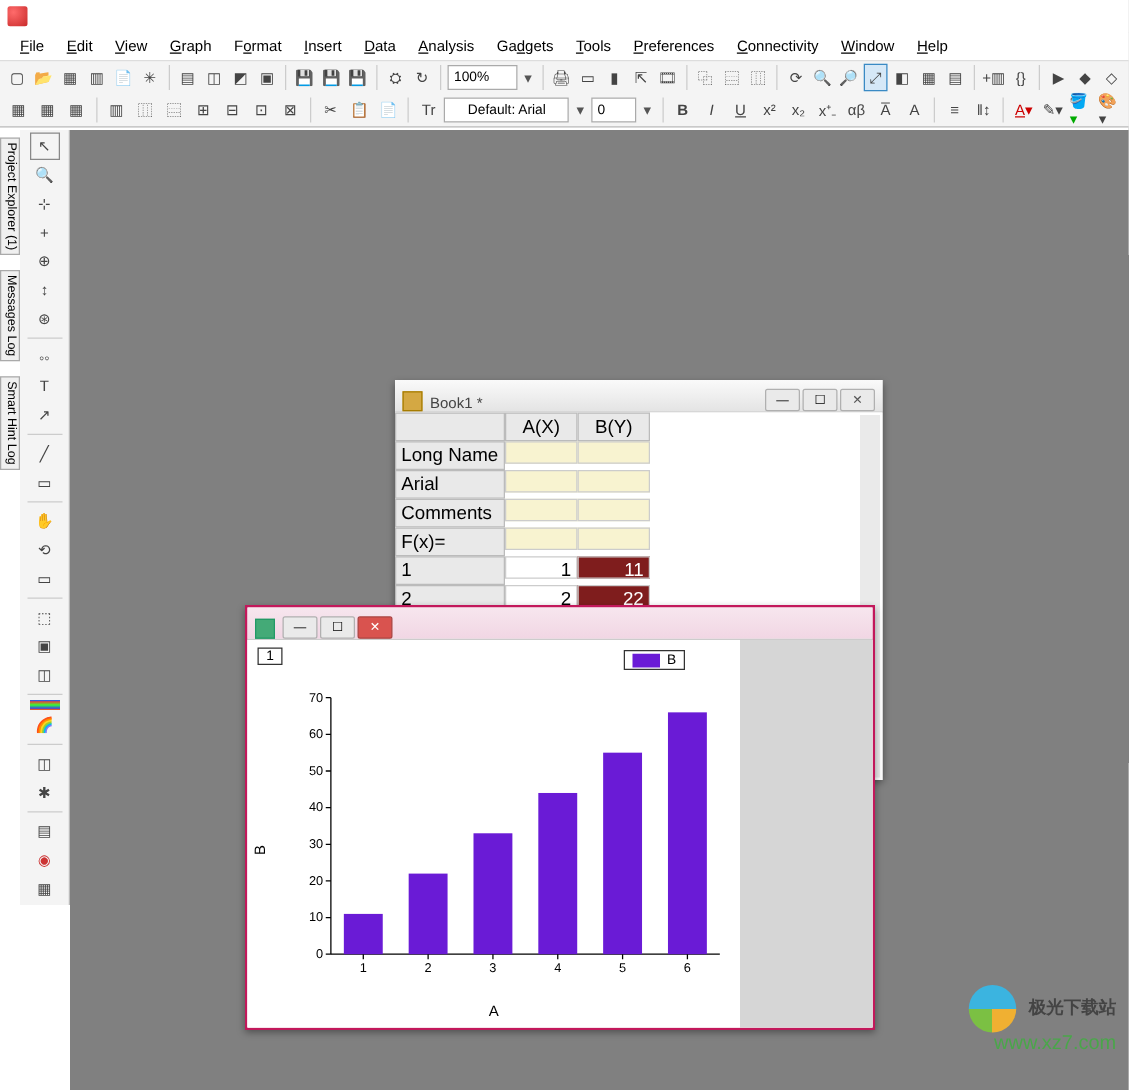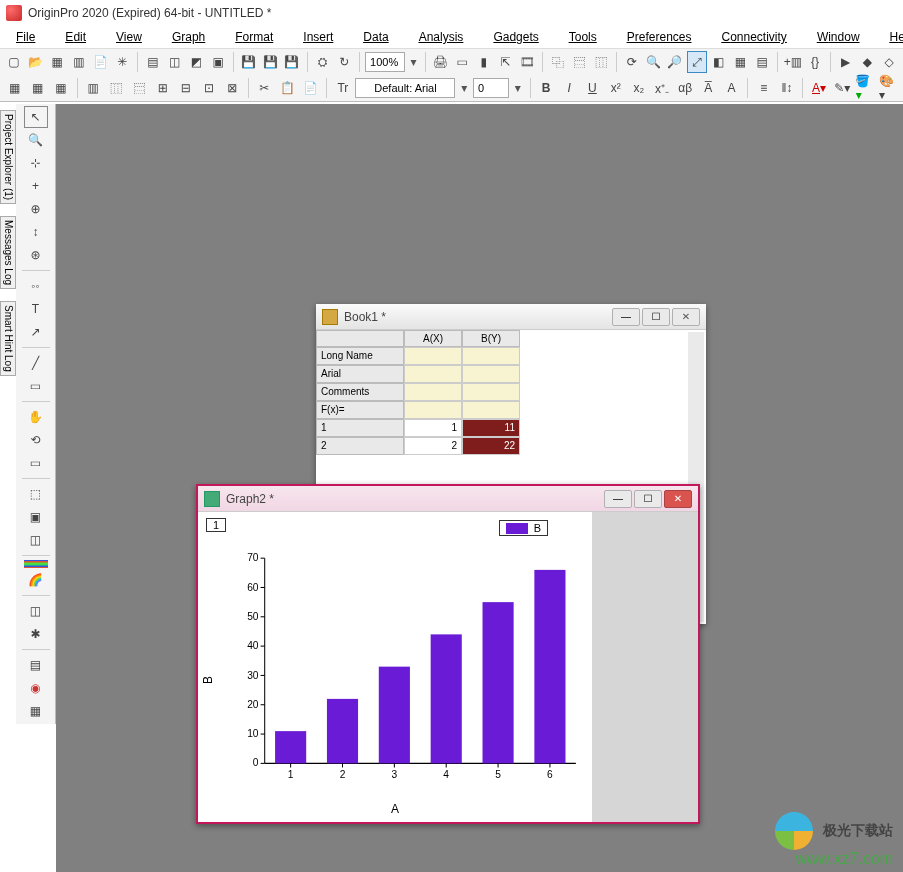--- a/index.html
+++ b/index.html
@@ -23,24 +23,23 @@
   width: 16px; height: 16px;
   background: radial-gradient(circle at 30% 30%, #ff6b6b, #c92a2a);
   border-radius: 2px;
   margin-right: 6px;
 }
 .titlebar .title-text { color: #333; }
 .menubar {
   height: 22px;
   display: flex;
   align-items: center;
-  gap: 14px;
+  gap: 2px;
   padding: 0 8px;
   background: #fff;
-  text-decoration: underline;
 }
 .menubar .mi {
   padding: 2px 8px;
   cursor: default;
 }
 .menubar .mi .ul { text-decoration: underline; }
 .toolbars {
   background: #f4f4f4;
   border-top: 1px solid #ddd;
   border-bottom: 1px solid #bbb;
@@ -116,21 +115,21 @@
 }
 .win-book {
   top: 200px; left: 260px; width: 390px; height: 320px;
   z-index: 1;
 }
 .win-title {
   height: 26px;
   background: linear-gradient(#fafafa, #e4e4e4);
   border-bottom: 1px solid #ccc;
   display: flex;
-  align-items: center;
+  align-items: flex-end;
   padding: 0 6px;
 }
 .win-title .wicon {
   width: 16px; height: 16px; margin-right: 6px;
   background: #d4a843;
   border: 1px solid #a67c00;
 }
 .win-title .wtext { flex: 1; color: #444; }
 .win-btns { display: flex; gap: 2px; }
 .winbtn {
@@ -139,21 +138,21 @@
   border: 1px solid #b0b0b0;
   border-radius: 2px;
   display: flex; align-items: center; justify-content: center;
   font-size: 10px;
 }
 .winbtn.close { color: #555; }
 .win-body { position: relative; height: calc(100% - 26px); background: #fff; }
 .sheet {
   display: grid;
   grid-template-columns: 88px 58px 58px;
-  font-size: 10px;
+  font-size: 15px;
 }
 .sheet .hd {
   background: #e9e9e9;
   border: 1px solid #bbb;
   padding: 2px 4px;
   text-align: center;
 }
 .sheet .rh {
   background: #e9e9e9;
   border: 1px solid #bbb;
@@ -226,41 +225,40 @@
   top: 40px; left: 36px; right: 10px; bottom: 34px;
 }
 .chart svg { width: 100%; height: 100%; }
 .bar { fill: #6a1bd6; }
 .axis { stroke: #000; stroke-width: 1; }
 .tick { stroke: #000; stroke-width: 1; }
 .tlabel { font-size: 10px; fill: #000; text-anchor: middle; }
 .ylabel { font-size: 10px; fill: #000; text-anchor: end; }
 .watermark {
   position: absolute;
-  right: 10px; bottom: 4px;
+  right: 10px; bottom: 28px;
   text-align: right;
   font-size: 14px;
 }
 .watermark .cn { color: #444; font-weight: bold; }
 .watermark .url { color: #4aa64a; font-size: 16px; }
 .watermark .swirl {
   width: 38px; height: 38px;
   display: inline-block;
   vertical-align: middle;
   margin-right: 6px;
   border-radius: 50%;
   background: conic-gradient(#3bb4e0 0 90deg, #f0b032 90deg 180deg, #7bc043 180deg 270deg, #3bb4e0 270deg 360deg);
 }
 </style>
 </head>
 <body>
 
 <div class="titlebar">
   <div class="app-icon"></div>
-  <span class="title-text">OriginPro 2020 (Expired) 64-bit - UNTITLED *</span>
 </div>
 
 <div class="menubar">
   <div class="mi"><span class="ul">F</span><span></span>ile</div>
   <div class="mi"><span class="ul">E</span>dit</div>
   <div class="mi"><span class="ul">V</span>iew</div>
   <div class="mi"><span class="ul">G</span>raph</div>
   <div class="mi">F<span class="ul">o</span>rmat</div>
   <div class="mi"><span class="ul">I</span>nsert</div>
   <div class="mi"><span class="ul">D</span>ata</div>
@@ -287,21 +285,21 @@
     <div class="tbtn">◩</div>
     <div class="tbtn">▣</div>
     <div class="tsep"></div>
     <div class="tbtn">💾</div>
     <div class="tbtn">💾</div>
     <div class="tbtn">💾</div>
     <div class="tsep"></div>
     <div class="tbtn">⛭</div>
     <div class="tbtn">↻</div>
     <div class="tsep"></div>
-    <input class="tinput" style="width: 40px;" value="100%">
+    <input class="tinput" style="width: 56px;" value="100%">
     <div class="tbtn tdrop">▾</div>
     <div class="tsep"></div>
     <div class="tbtn">🖨</div>
     <div class="tbtn">▭</div>
     <div class="tbtn">▮</div>
     <div class="tbtn">⇱</div>
     <div class="tbtn">🎞</div>
     <div class="tsep"></div>
     <div class="tbtn">⿻</div>
     <div class="tbtn">⿳</div>
@@ -454,21 +452,20 @@
         <div class="cell white">2</div>
         <div class="cell sel">22</div>
       </div>
       <div class="sheet-scroll"></div>
     </div>
   </div>
 
   <div class="win win-graph">
     <div class="win-title">
       <div class="wicon" style="background:#4a7;border-color:#296"></div>
-      <div class="wtext">Graph2 *</div>
       <div class="win-btns">
         <div class="winbtn">—</div>
         <div class="winbtn">☐</div>
         <div class="winbtn close">✕</div>
       </div>
     </div>
     <div class="graph-body">
       <div class="graph-page">
         <div class="page-num">1</div>
         <div class="legend">

